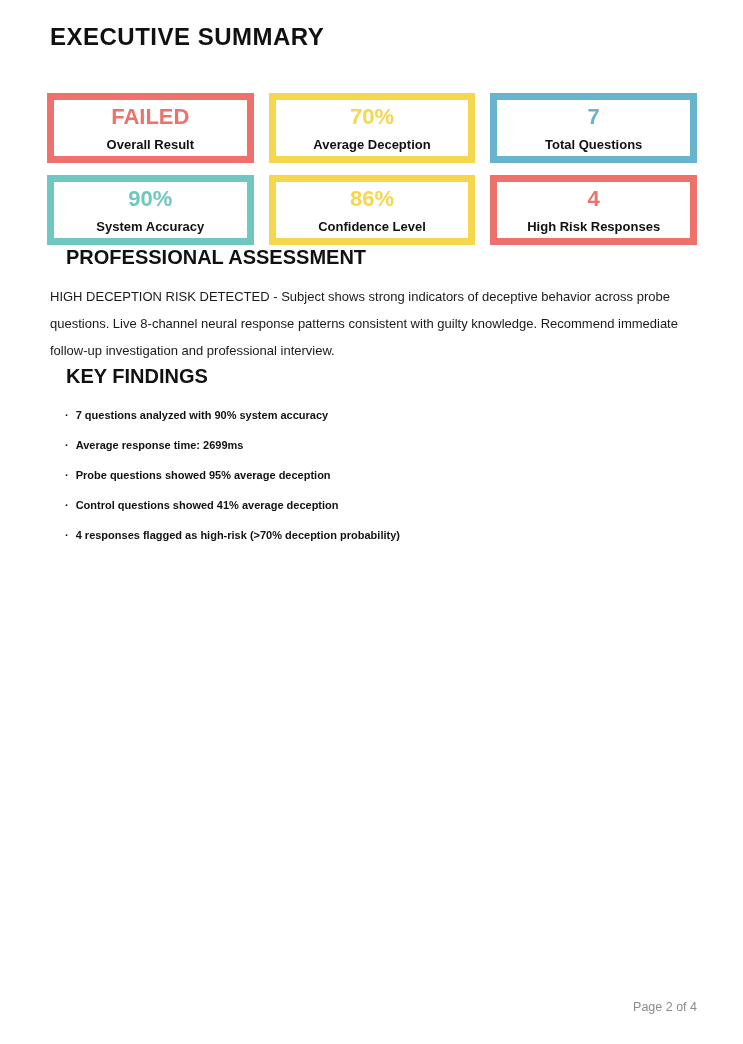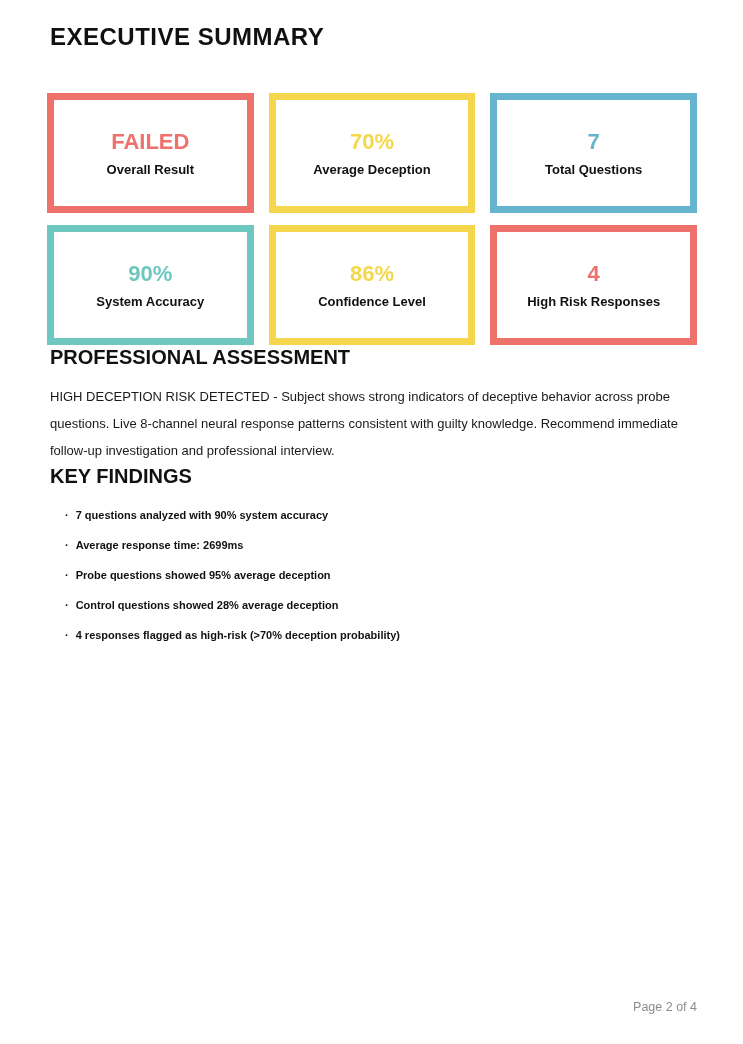--- a/index.html
+++ b/index.html
@@ -29,42 +29,42 @@
   }
   .stats-grid {
     margin-top: 39px;
     display: grid;
     grid-template-columns: repeat(3, 1fr);
     column-gap: 15px;
     row-gap: 12px;
   }
   .stat-card {
     box-sizing: border-box;
-    height: 120px;
+    height: 70px;
     border: 7px solid #cccccc;
     background: #ffffff;
     display: flex;
     flex-direction: column;
     align-items: center;
     justify-content: center;
     text-align: center;
   }
   .stat-value {
     font-size: 22px;
     font-weight: bold;
     line-height: 24px;
   }
   .stat-label {
     margin-top: 8px;
     font-size: 13px;
     font-weight: bold;
     color: #111111;
   }
   h2.section-heading {
-    margin: 0 0 0 3px;
+    margin: 0 0 0 19px;
     font-size: 20px;
     line-height: 24px;
     font-weight: bold;
     color: #111111;
   }
   .assessment-heading { margin-top: 48px; }
   .assessment-body {
     margin: 14px 0 0 3px;
     width: 650px;
     font-size: 13px;
@@ -146,21 +146,21 @@
       <li>
         <span class="bullet">·</span><span>7 questions analyzed with 90% system accuracy</span>
       </li>
       <li>
         <span class="bullet">·</span><span>Average response time: 2699ms</span>
       </li>
       <li>
         <span class="bullet">·</span><span>Probe questions showed 95% average deception</span>
       </li>
       <li>
-        <span class="bullet">·</span><span>Control questions showed 28% average deception</span>
+        <span class="bullet">·</span><span>Control questions showed 41% average deception</span>
       </li>
       <li>
         <span class="bullet">·</span><span>4 responses flagged as high-risk (&gt;70% deception probability)</span>
       </li>
     </ul>
 
   </div>
 
   <div class="page-footer">Page 2 of 4</div>
 </div>

